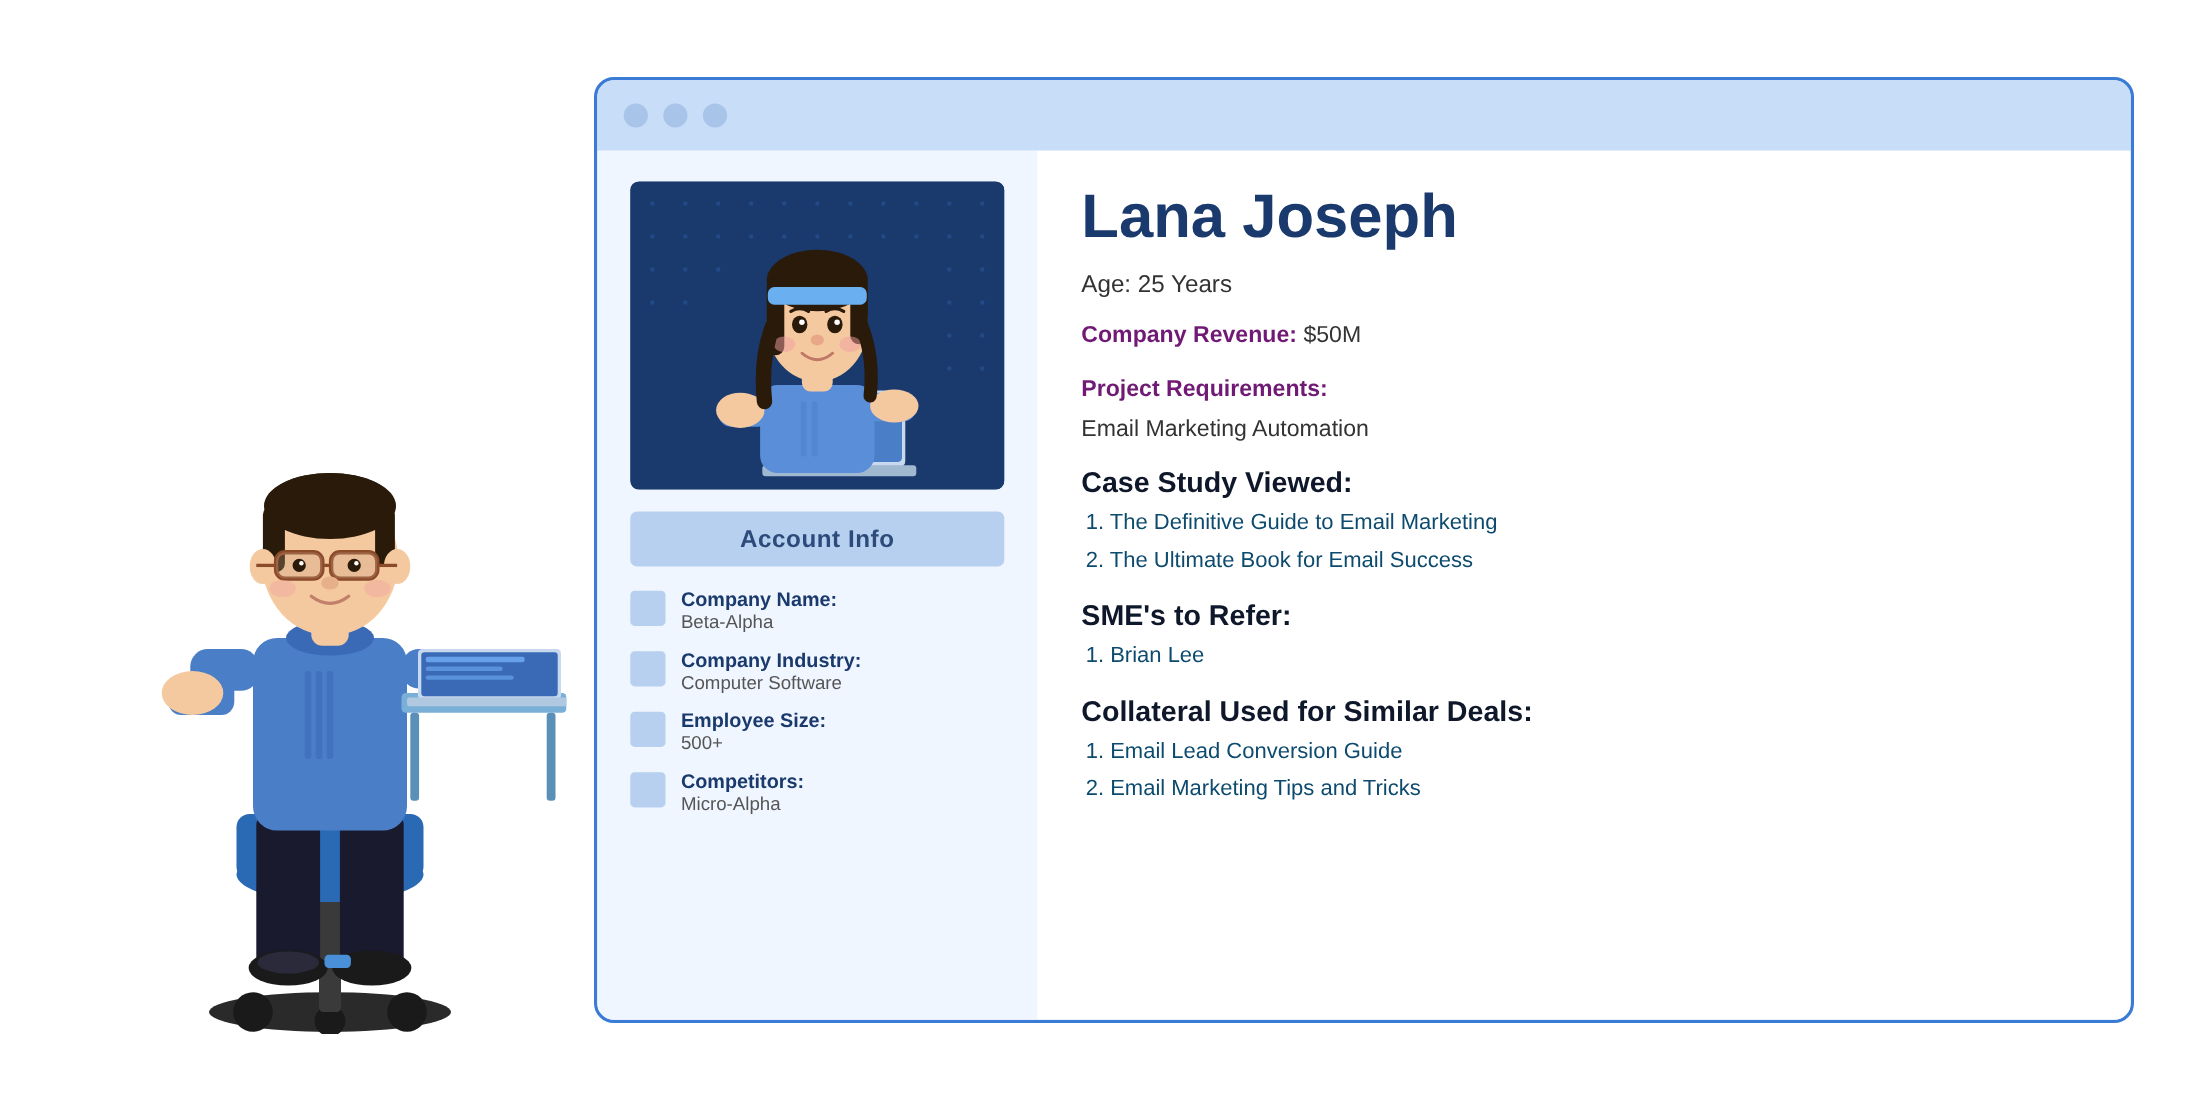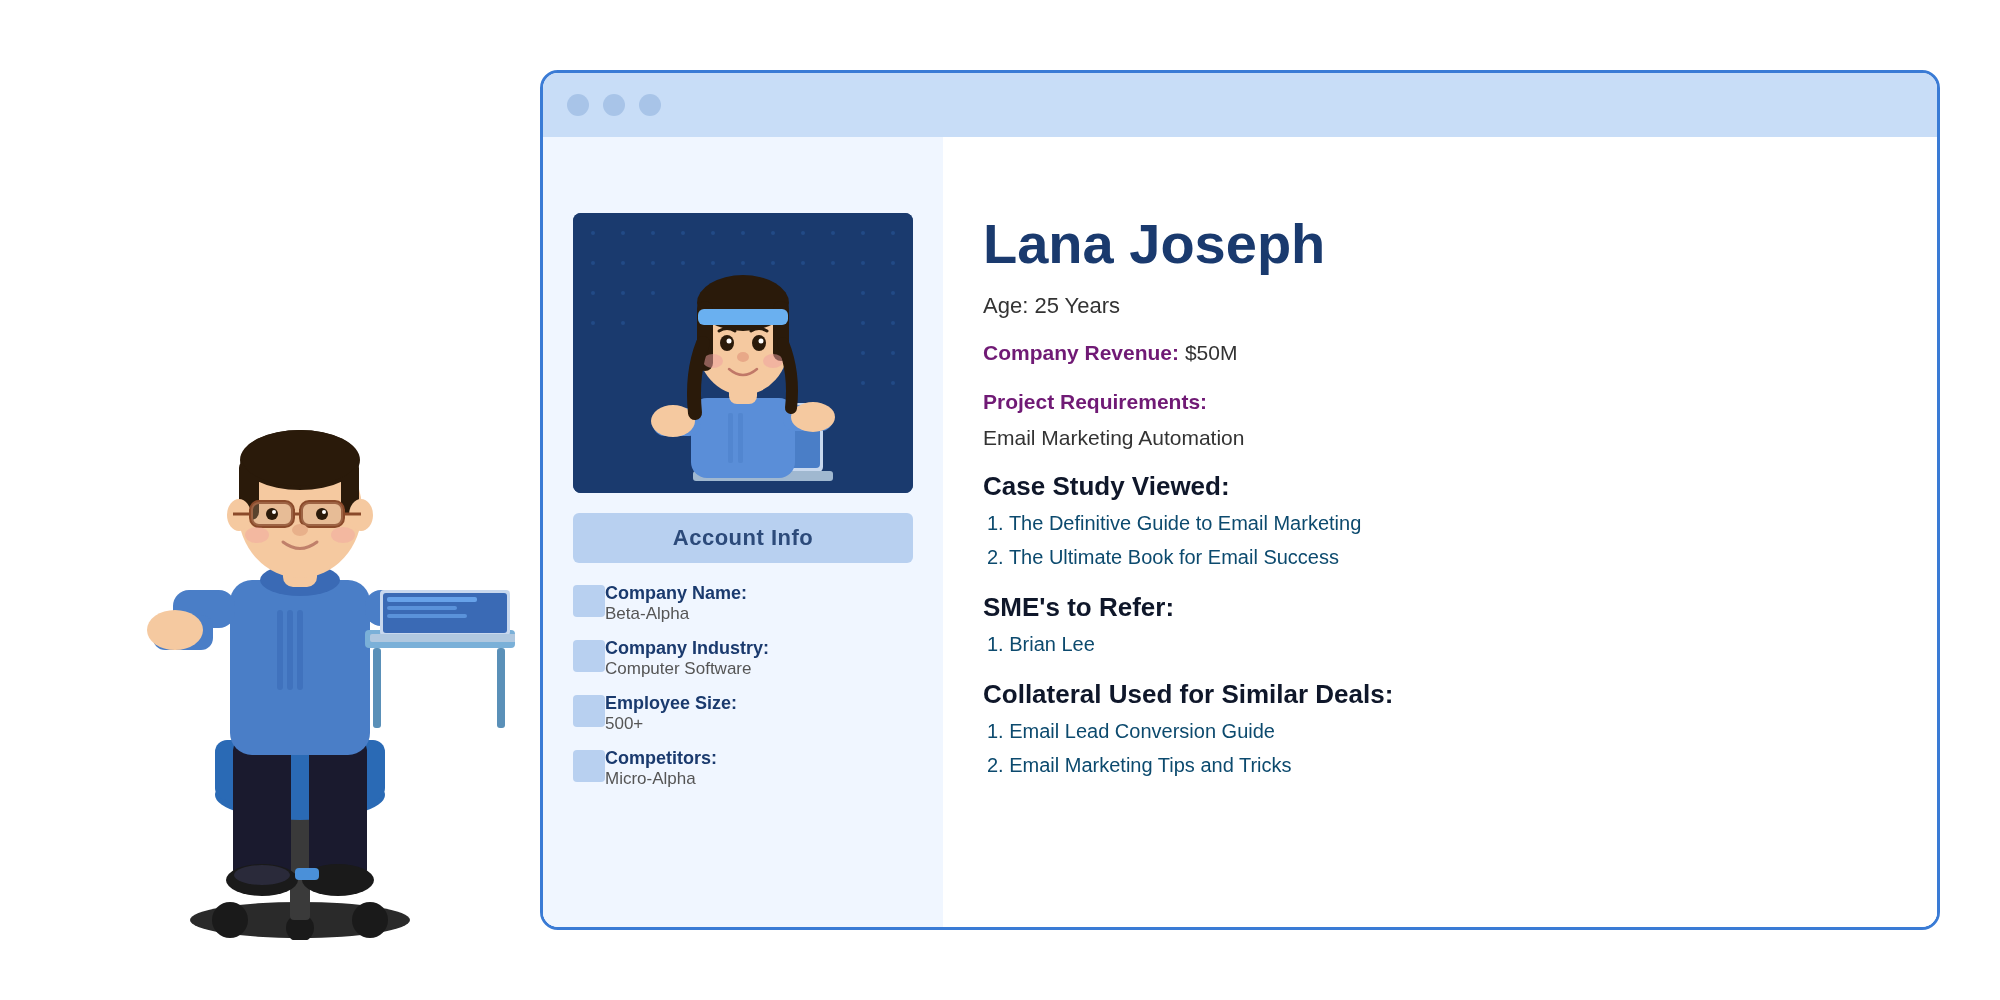--- a/index.html
+++ b/index.html
@@ -77,21 +77,20 @@
     
     .left-panel {
       width: 400px;
       flex-shrink: 0;
       display: flex;
       flex-direction: column;
       align-items: center;
       padding: 28px 24px;
       gap: 20px;
       background: #f0f6ff;
-      margin-top: 48px;
     }
 
     .profile-photo {
       width: 340px;
       height: 280px;
       border-radius: 8px;
       overflow: hidden;
       background: #1a3a6e;
       display: flex;
       align-items: flex-end;
@@ -114,20 +113,21 @@
     .info-list {
       width: 340px;
       display: flex;
       flex-direction: column;
       gap: 14px;
     }
 
     .info-item {
       display: flex;
       align-items: flex-start;
+      gap: 14px;
     }
 
     .info-icon {
       width: 32px;
       height: 32px;
       background: #b8d0f0;
       border-radius: 4px;
       flex-shrink: 0;
       margin-top: 2px;
     }
@@ -157,21 +157,20 @@
       flex-direction: column;
       gap: 18px;
       background: #ffffff;
     }
 
     .person-name {
       font-size: 56px;
       font-weight: 800;
       color: #1a3a6e;
       line-height: 1.1;
-      margin-top: 48px;
     }
 
     .person-age {
       font-size: 22px;
       color: #333;
       font-weight: 400;
     }
 
     .detail-row {
       font-size: 21px;

